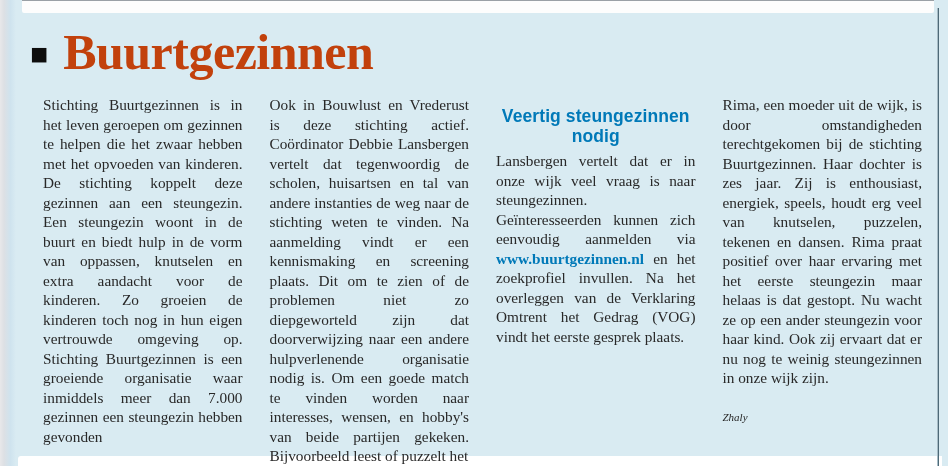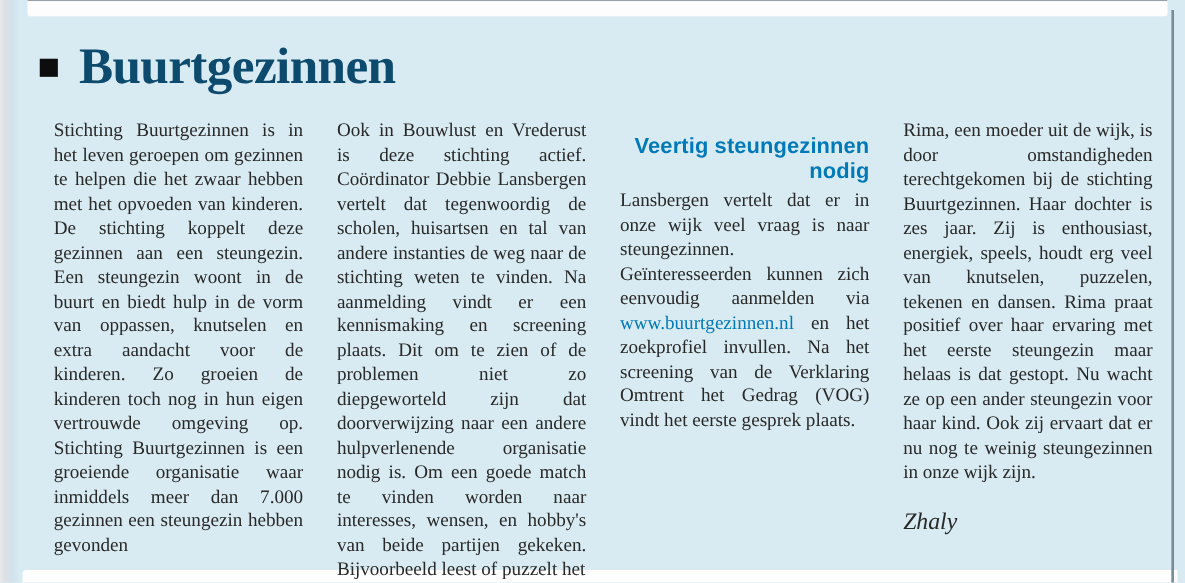--- a/index.html
+++ b/index.html
@@ -29,42 +29,42 @@
     position:absolute;left:28px;top:22px;right:26px;
   }
   .title-row{
     display:flex;align-items:center;gap:15px;margin:2px 0 0 2px;height:56px;
   }
   .title-bullet{
     font-size:30px;line-height:1;color:#0d0d0d;transform:translateY(2px);
   }
   .article-title{
     font-family:"Liberation Serif", serif;font-weight:700;
-    font-size:41px;color:#0c4a6e;letter-spacing:-0.5px;line-height:1;
+    font-size:50px;color:#c2410c;letter-spacing:-0.5px;line-height:1;
   }
   .columns{
     display:flex;gap:27px;margin-top:15px;margin-left:15px;
   }
   .col{
     flex:1 1 0;min-width:0;
     font-size:15.3px;line-height:19.5px;color:#282828;
     text-align:justify;
   }
   .col p{margin:0;}
   .subheading{
     font-family:"Liberation Sans", sans-serif;font-weight:bold;
     font-size:17.5px;line-height:20px;color:#0079b8;
-    margin:11px 0 5px 0;text-align:right;letter-spacing:0.1px;
+    margin:11px 0 5px 0;text-align:center;letter-spacing:0.1px;
   }
   .weblink{
-    color:#0079b8;font-weight:normal;text-decoration:none;cursor:pointer;
+    color:#0079b8;font-weight:bold;text-decoration:none;cursor:pointer;
   }
   .byline{
     font-style:italic;margin-top:20px !important;text-align:left;
-    font-size:19px;color:#282828;
+    font-size:11px;color:#282828;
   }
 </style>
 </head>
 <body>
 
 <div class="page-edge"></div>
 <div class="top-strip"></div>
 <div class="right-rule"></div>
 <div class="bottom-strip"></div>
 
@@ -81,21 +81,21 @@
       <p>Stichting Buurtgezinnen is in het leven geroepen om gezinnen te helpen die het zwaar hebben met het opvoeden van kinderen. De stichting koppelt deze gezinnen aan een steungezin. Een steungezin woont in de buurt en biedt hulp in de vorm van oppassen, knutselen en extra aandacht voor de kinderen. Zo groeien de kinderen toch nog in hun eigen vertrouwde omgeving op. Stichting Buurtgezinnen is een groeiende organisatie waar inmiddels meer dan 7.000 gezinnen een steungezin hebben gevonden</p>
     </div>
 
     <div class="col">
       <p>Ook in Bouwlust en Vrederust is deze stichting actief. Coördinator Debbie Lansbergen vertelt dat tegenwoordig de scholen, huisartsen en tal van andere instanties de weg naar de stichting weten te vinden. Na aanmelding vindt er een kennismaking en screening plaats. Dit om te zien of de problemen niet zo diepgeworteld zijn dat doorverwijzing naar een andere hulpverlenende organisatie nodig is. Om een goede match te vinden worden naar interesses, wensen, en hobby's van beide partijen gekeken. Bijvoorbeeld leest of puzzelt het</p>
     </div>
 
     <div class="col">
       <div class="subheading">Veertig steungezinnen nodig</div>
       <p>
-        <span>Lansbergen vertelt dat er in onze wijk veel vraag is naar steungezinnen. Geïnteresseerden kunnen zich eenvoudig aanmelden via </span><span class="weblink">www.buurtgezinnen.nl</span><span> en het zoekprofiel invullen. Na het screening van de Verklaring Omtrent het Gedrag (VOG) vindt het eerste gesprek plaats.</span>
+        <span>Lansbergen vertelt dat er in onze wijk veel vraag is naar steungezinnen. Geïnteresseerden kunnen zich eenvoudig aanmelden via </span><span class="weblink">www.buurtgezinnen.nl</span><span> en het zoekprofiel invullen. Na het overleggen van de Verklaring Omtrent het Gedrag (VOG) vindt het eerste gesprek plaats.</span>
       </p>
     </div>
 
     <div class="col">
       <p>Rima, een moeder uit de wijk, is door omstandigheden terechtgekomen bij de stichting Buurtgezinnen. Haar dochter is zes jaar. Zij is enthousiast, energiek, speels, houdt erg veel van knutselen, puzzelen, tekenen en dansen. Rima praat positief over haar ervaring met het eerste steungezin maar helaas is dat gestopt. Nu wacht ze op een ander steungezin voor haar kind. Ook zij ervaart dat er nu nog te weinig steungezinnen in onze wijk zijn.</p>
       <p class="byline">Zhaly</p>
     </div>
 
   </div>
 </div>

